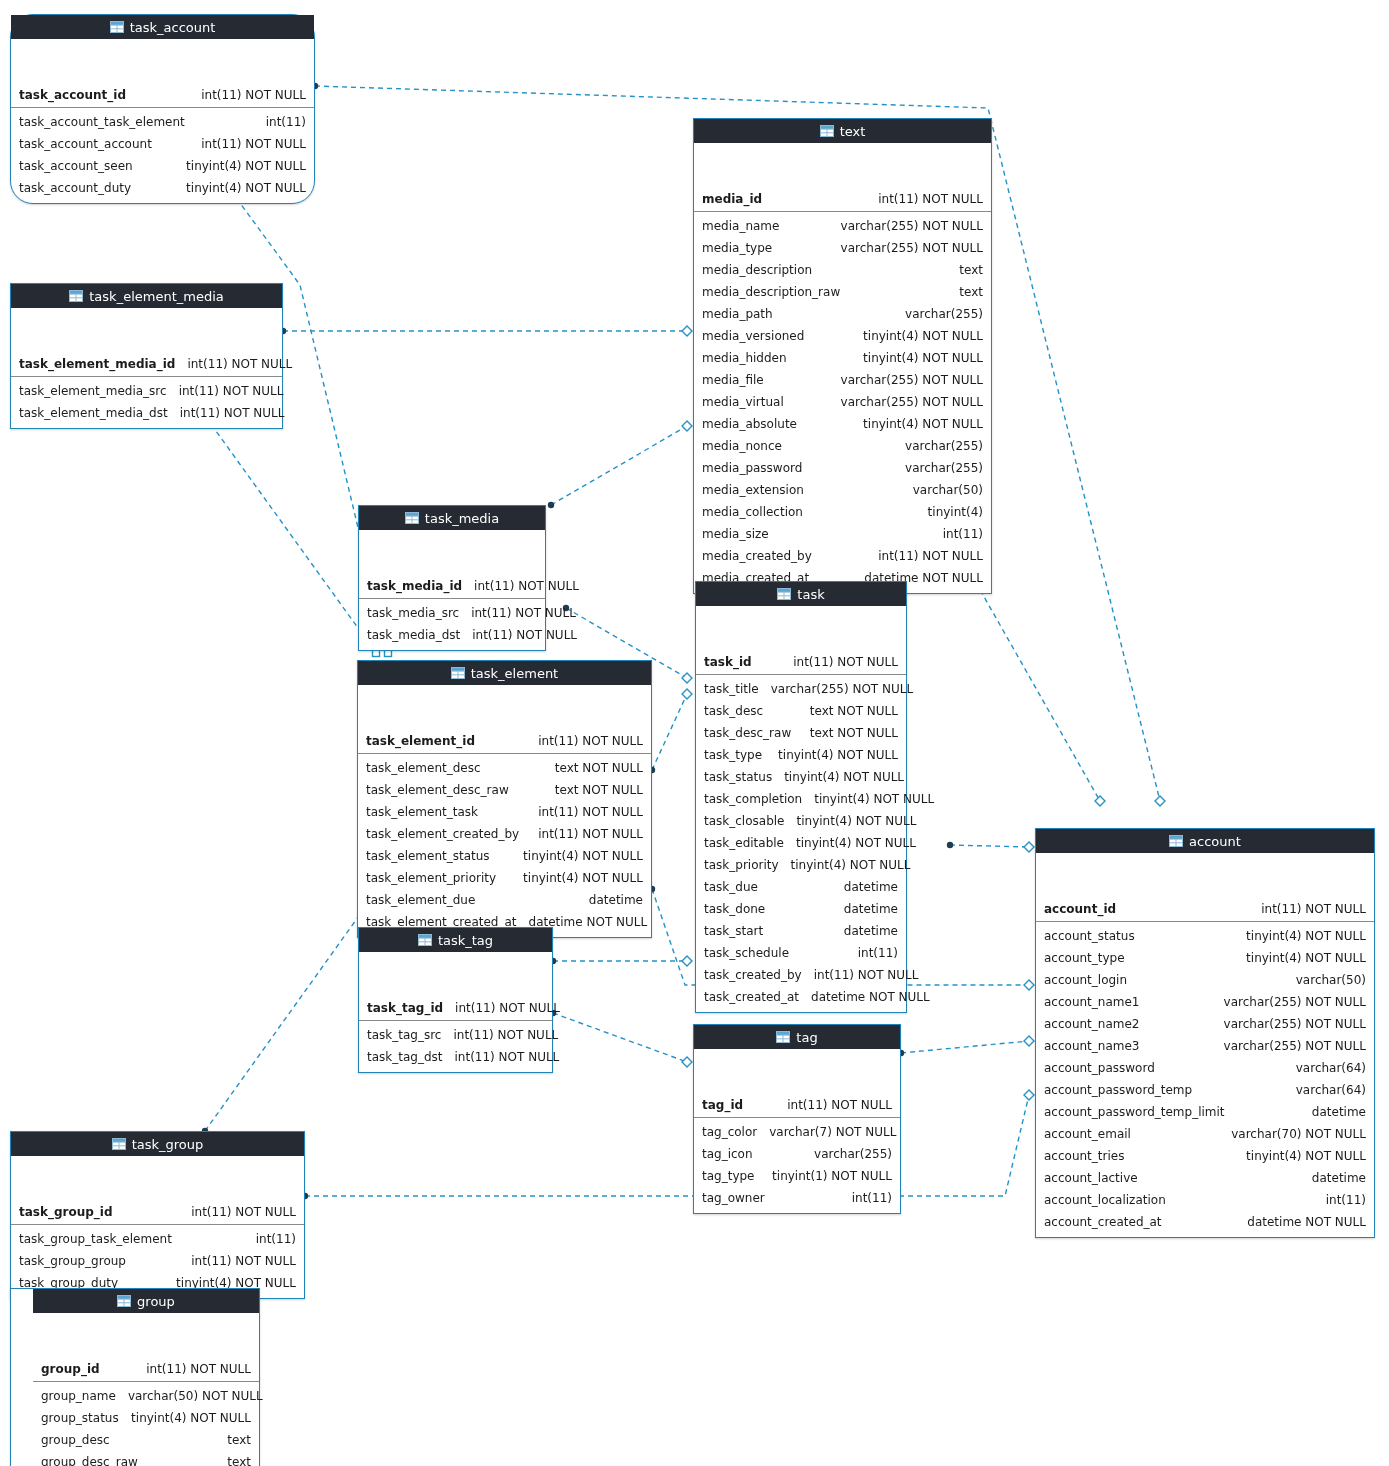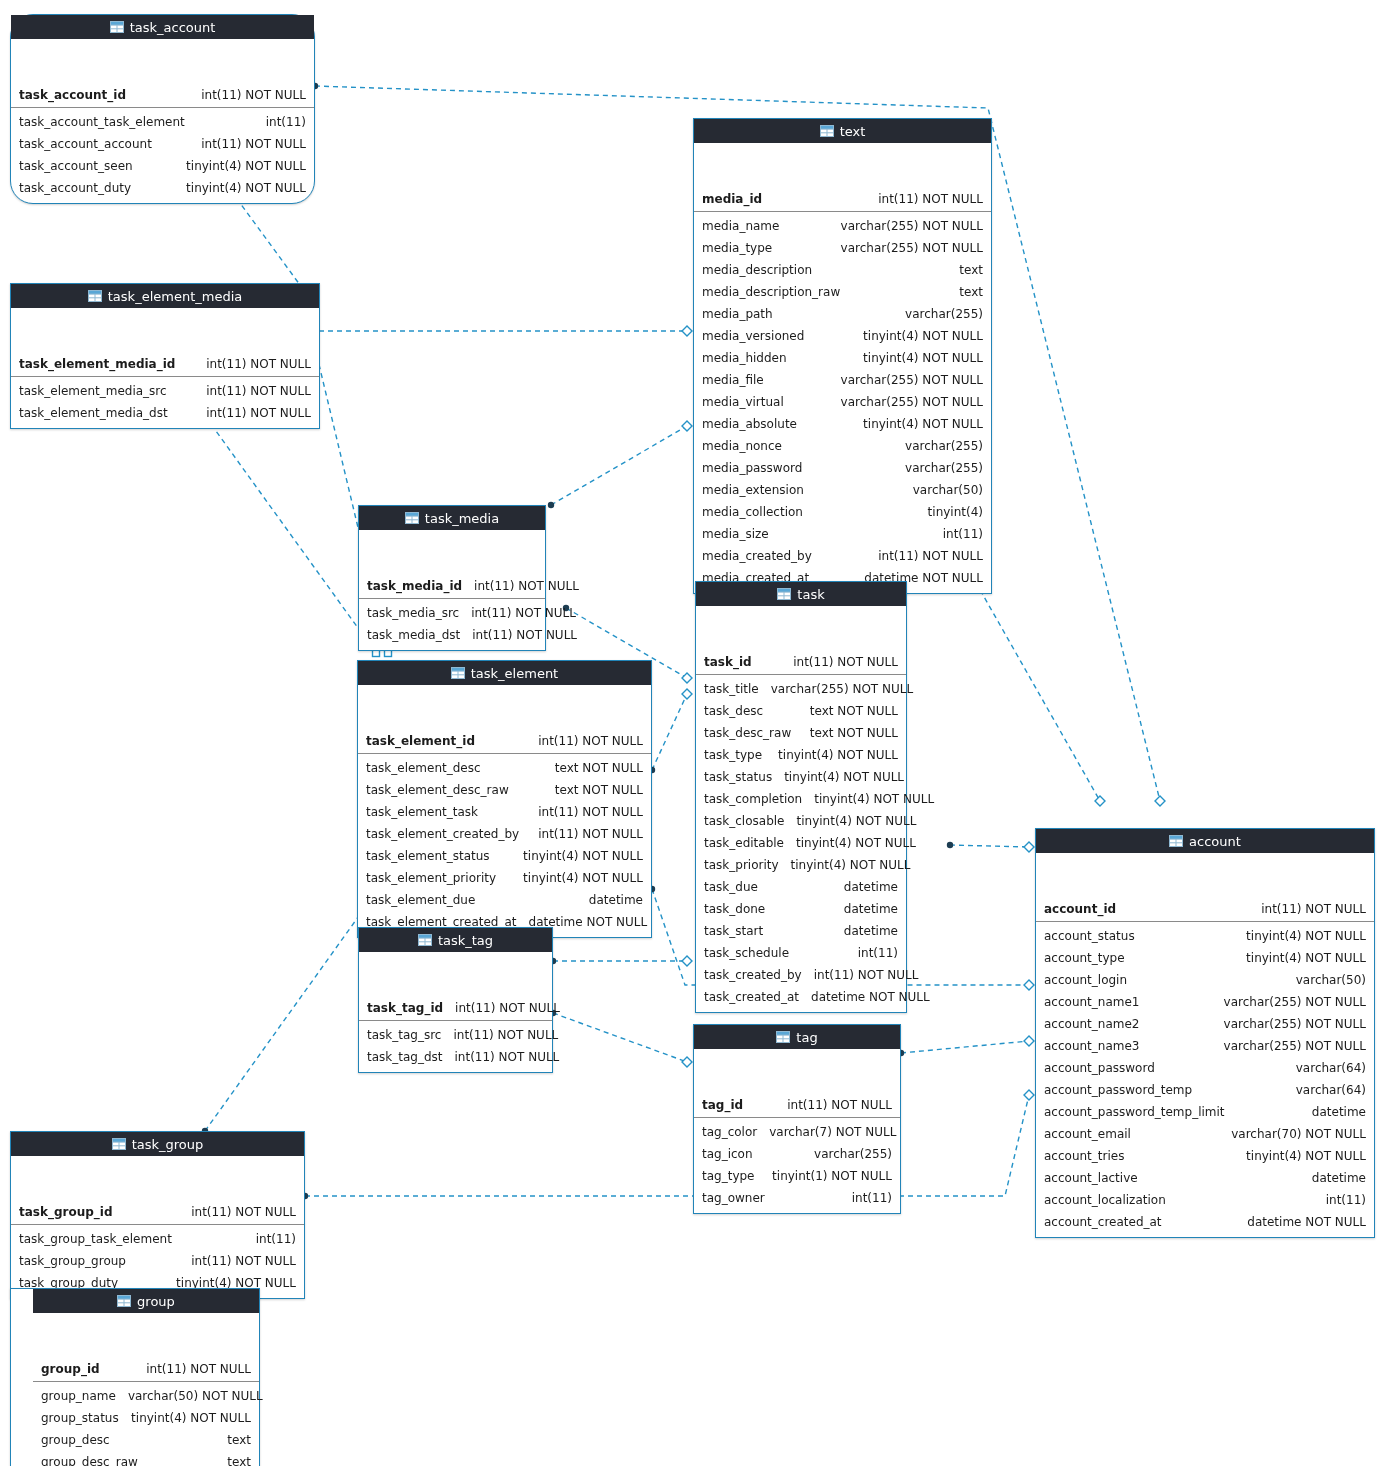--- a/index.html
+++ b/index.html
@@ -159,21 +159,21 @@
           <div class="row">
             <span class="col-name">task_account_seen</span>
             <span class="col-type">tinyint(4) NOT NULL</span>
           </div>
           <div class="row">
             <span class="col-name">task_account_duty</span>
             <span class="col-type">tinyint(4) NOT NULL</span>
           </div>
         </div>
       </div>
-      <div class="db-table" style="left: 10px; top: 283px; width: 310px;">
+      <div class="db-table" style="left: 10px; top: 283px; width: 273px;">
         <div class="t-header">
           <span class="t-icon">
             <svg width="14" height="12" viewBox="0 0 14 12">
               <rect x="0.5" y="0.5" width="13" height="11" fill="#ffffff" stroke="#8fb8d2"></rect>
               <rect x="0.5" y="0.5" width="13" height="3.6" fill="#5aa7d6" stroke="#8fb8d2"></rect>
               <line x1="7" y1="4.1" x2="7" y2="11.5" stroke="#8fb8d2"></line>
               <line x1="0.5" y1="7.8" x2="13.5" y2="7.8" stroke="#8fb8d2"></line>
             </svg>
           </span>
           <span>task_element_media</span>

